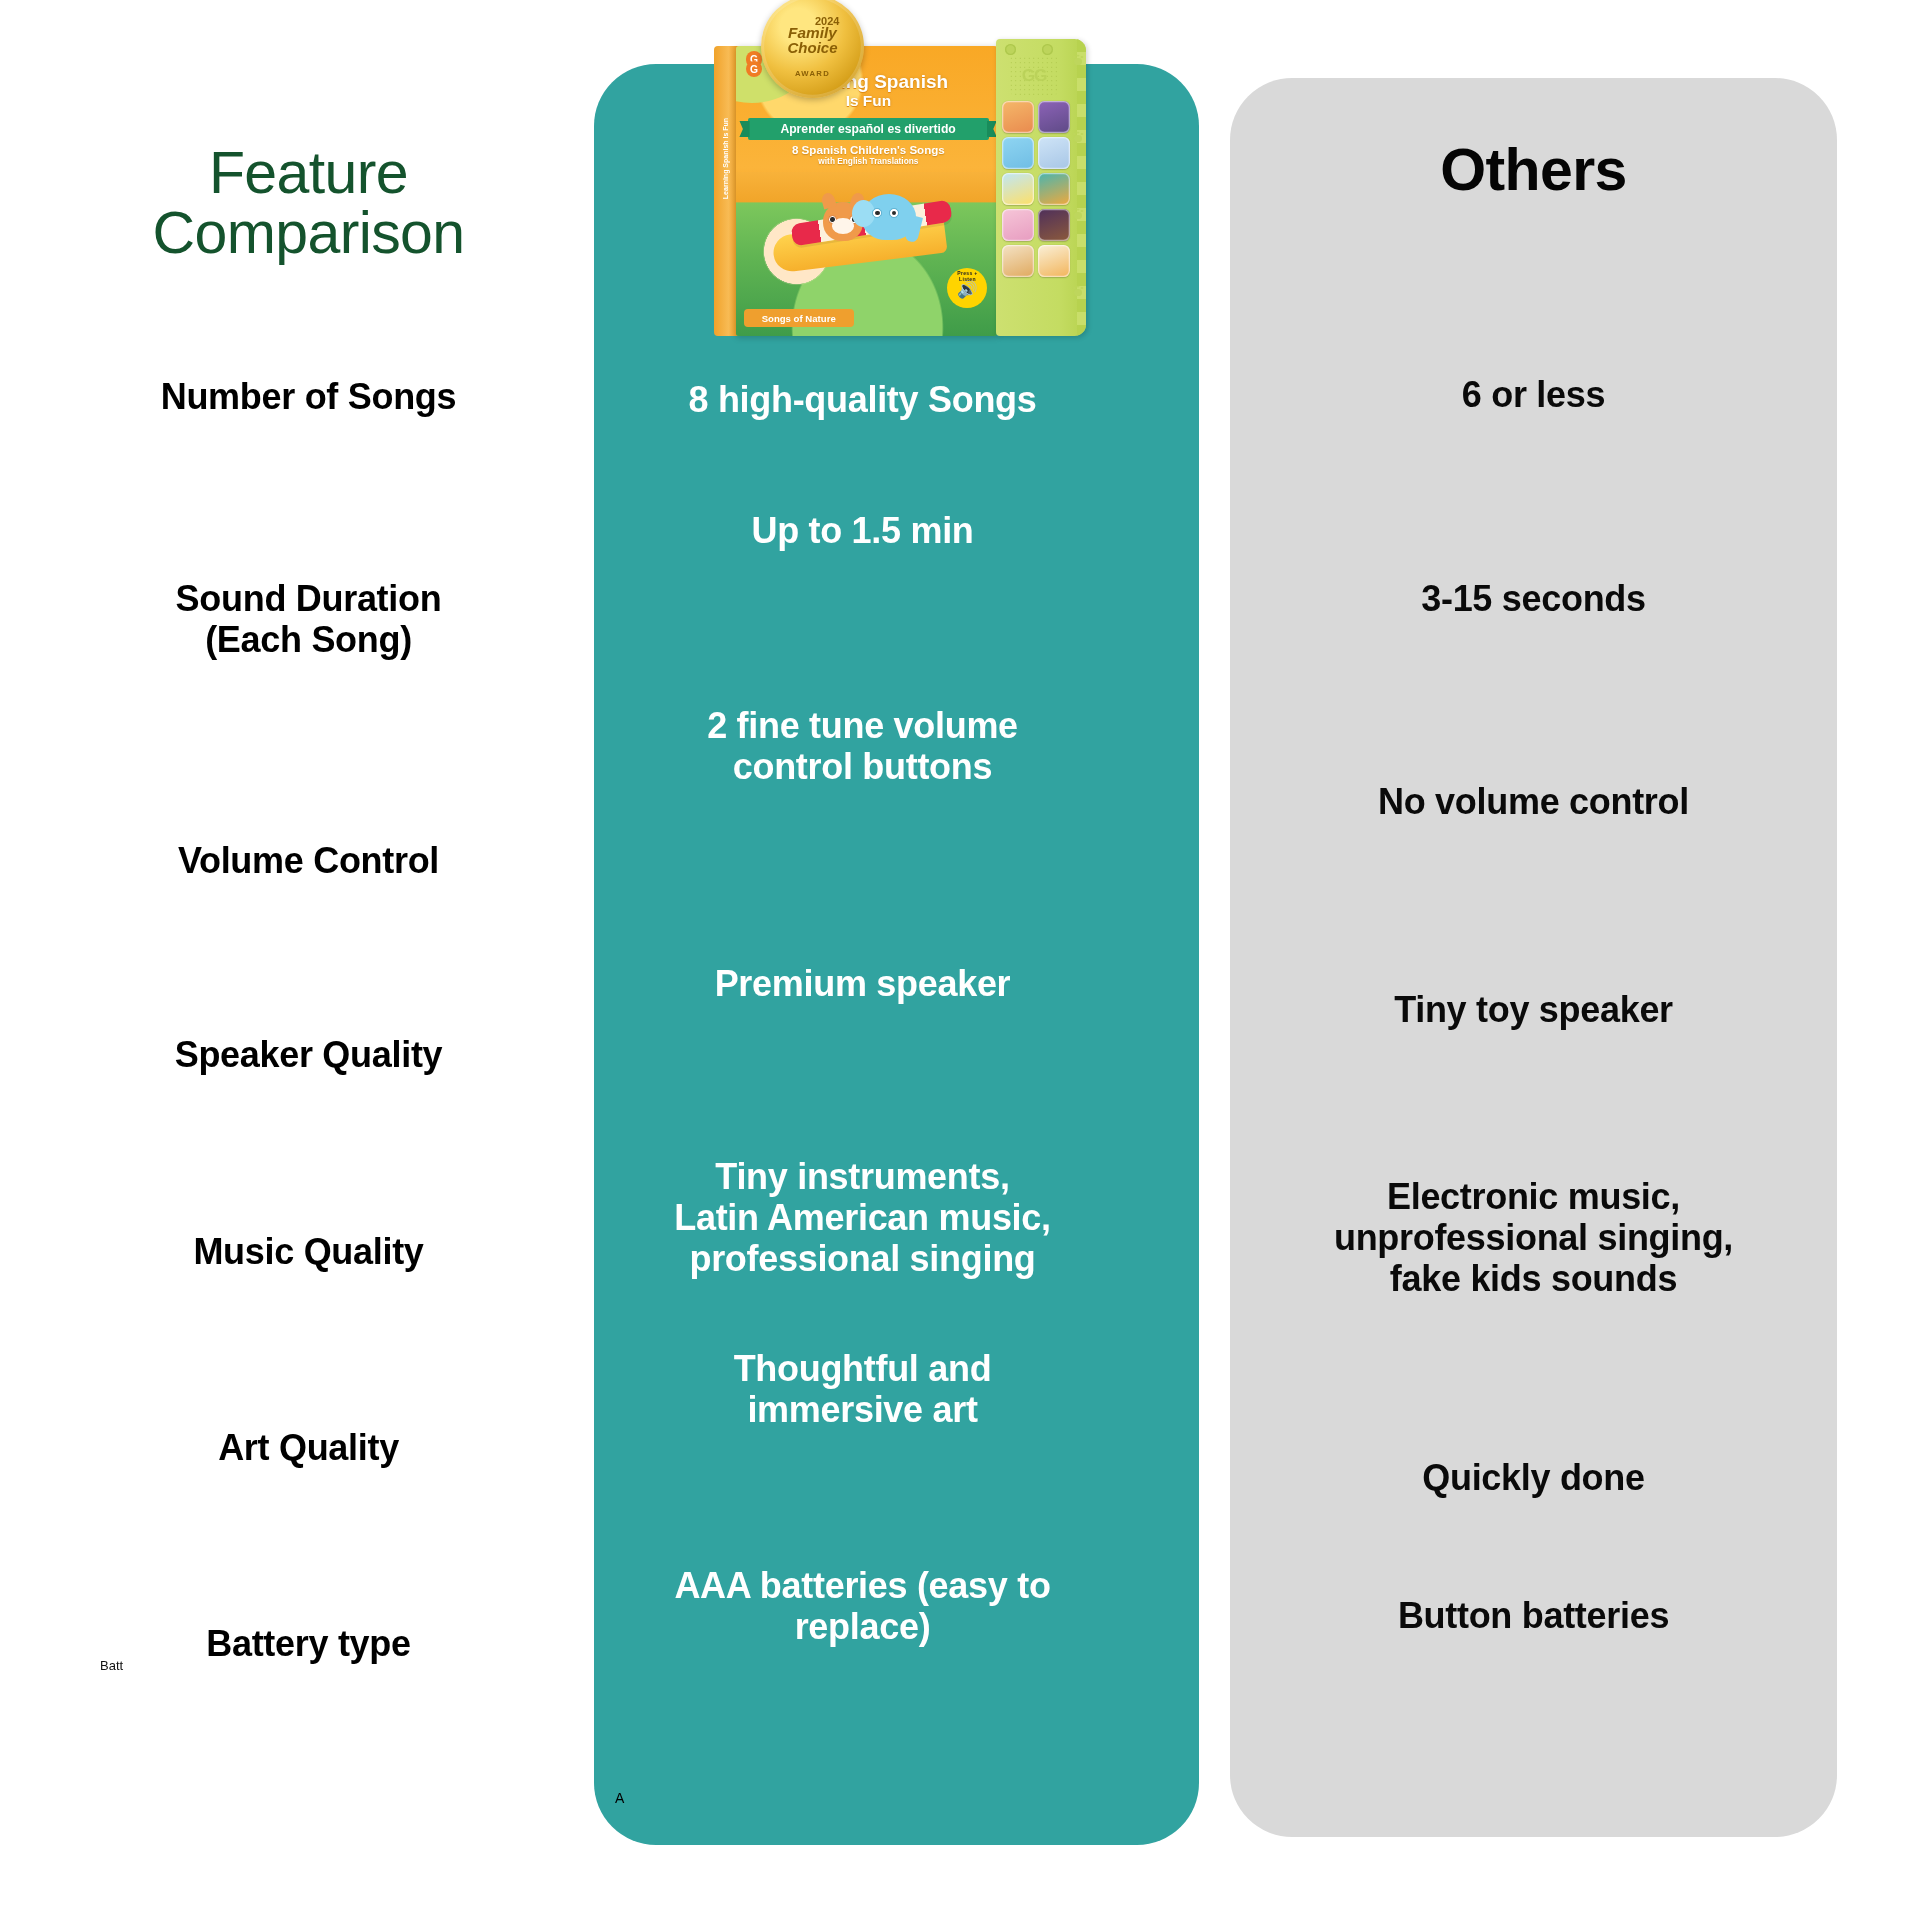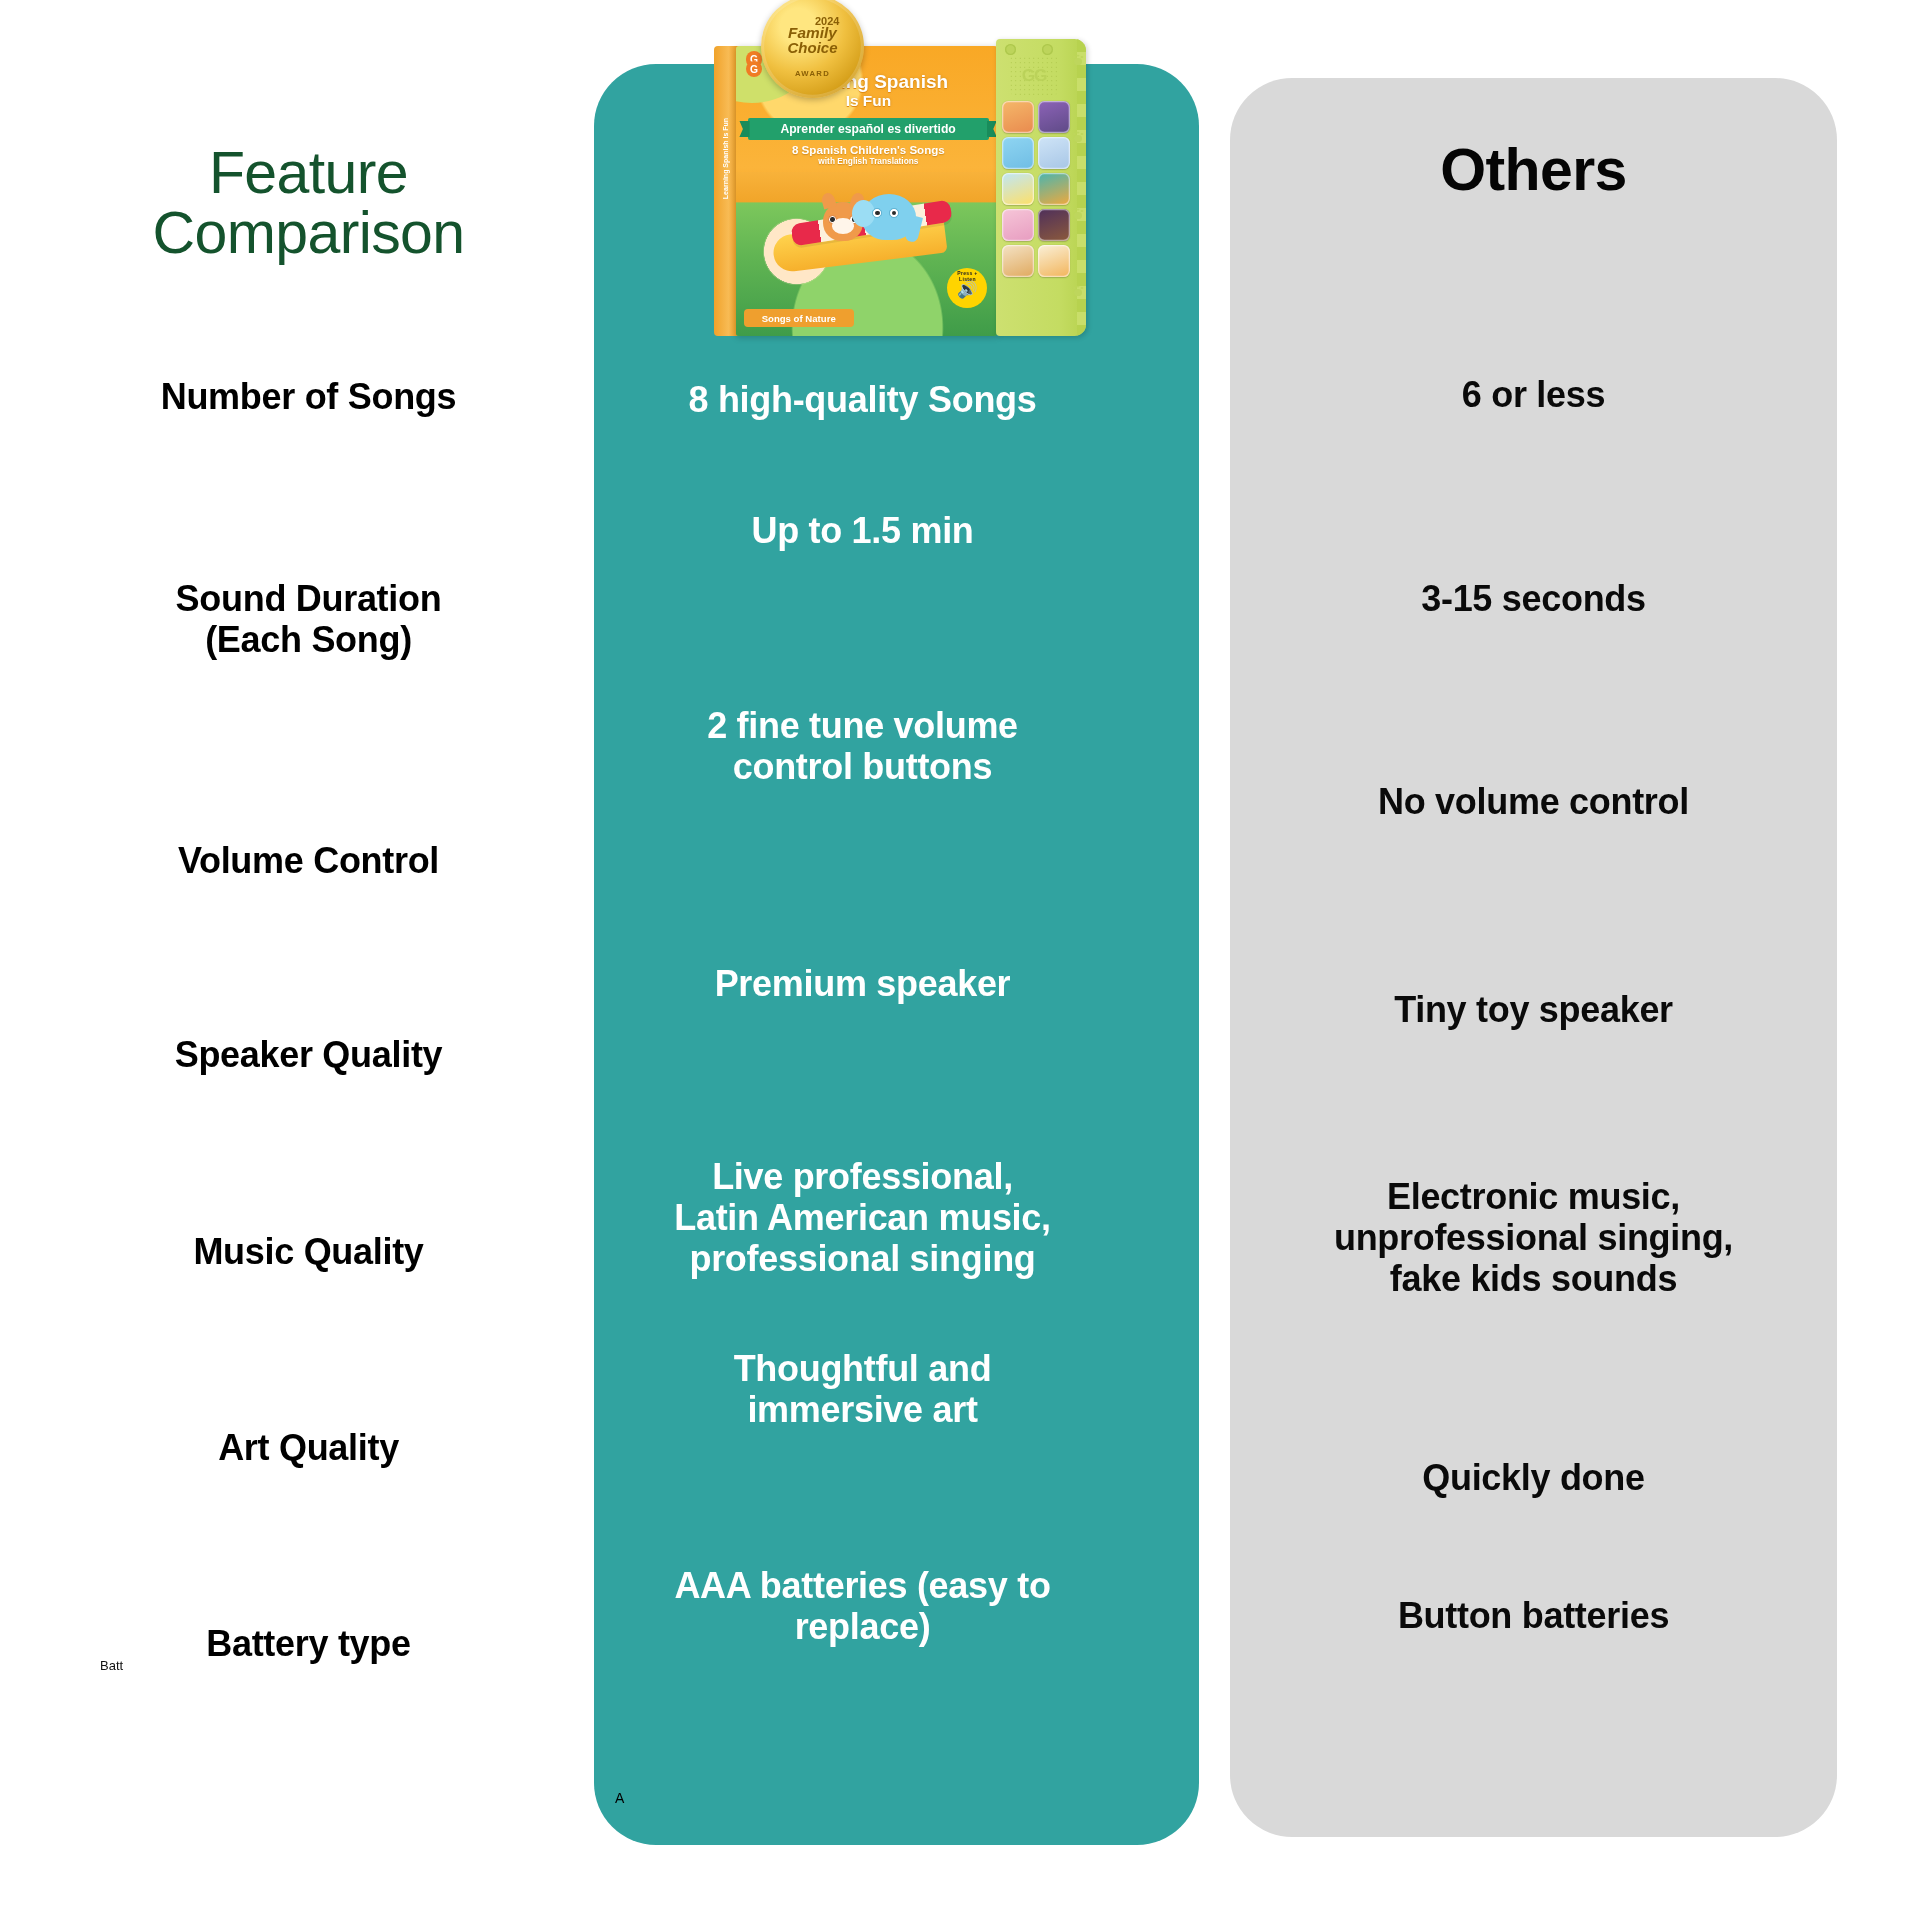--- a/index.html
+++ b/index.html
@@ -427,21 +427,21 @@
   </div>
 
   <div class="teal-val" style="top:379px;"><span>8 high-quality Songs</span></div>
   <div class="teal-val" style="top:510px;"><span>Up to 1.5 min</span></div>
   <div class="teal-val" style="top:705px;">
     <span>2 fine tune volume</span><br>
     <span>control buttons</span>
   </div>
   <div class="teal-val" style="top:963px;"><span>Premium speaker</span></div>
   <div class="teal-val" style="top:1156px;">
-    <span>Live professional,</span><br>
+    <span>Tiny instruments,</span><br>
     <span>Latin American music,</span><br>
     <span>professional singing</span>
   </div>
   <div class="teal-val" style="top:1348px;">
     <span>Thoughtful and</span><br>
     <span>immersive art</span>
   </div>
   <div class="teal-val" style="top:1565px;">
     <span>AAA batteries (easy to</span><br>
     <span>replace)</span>

